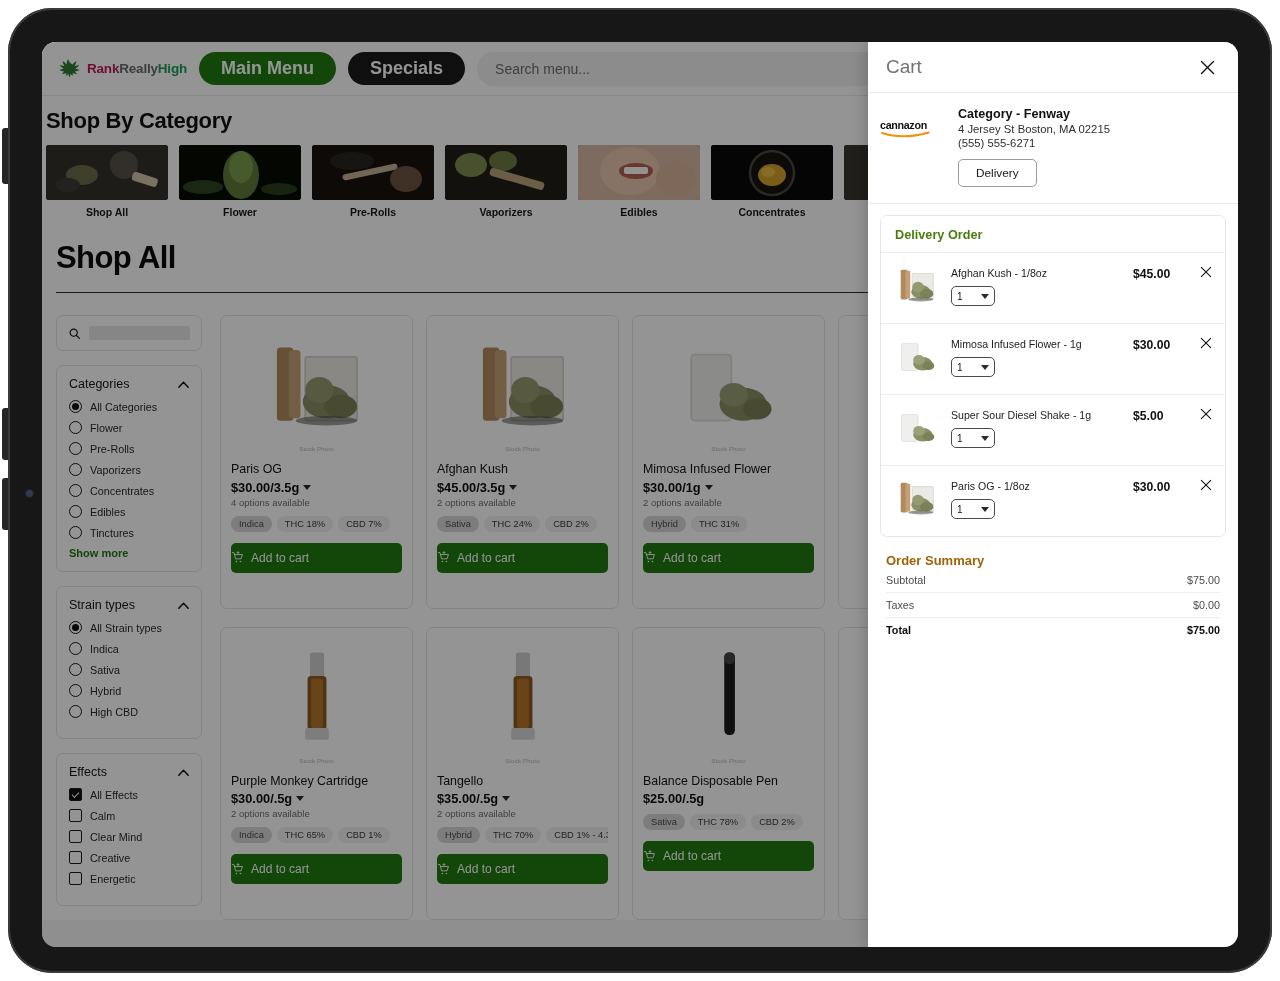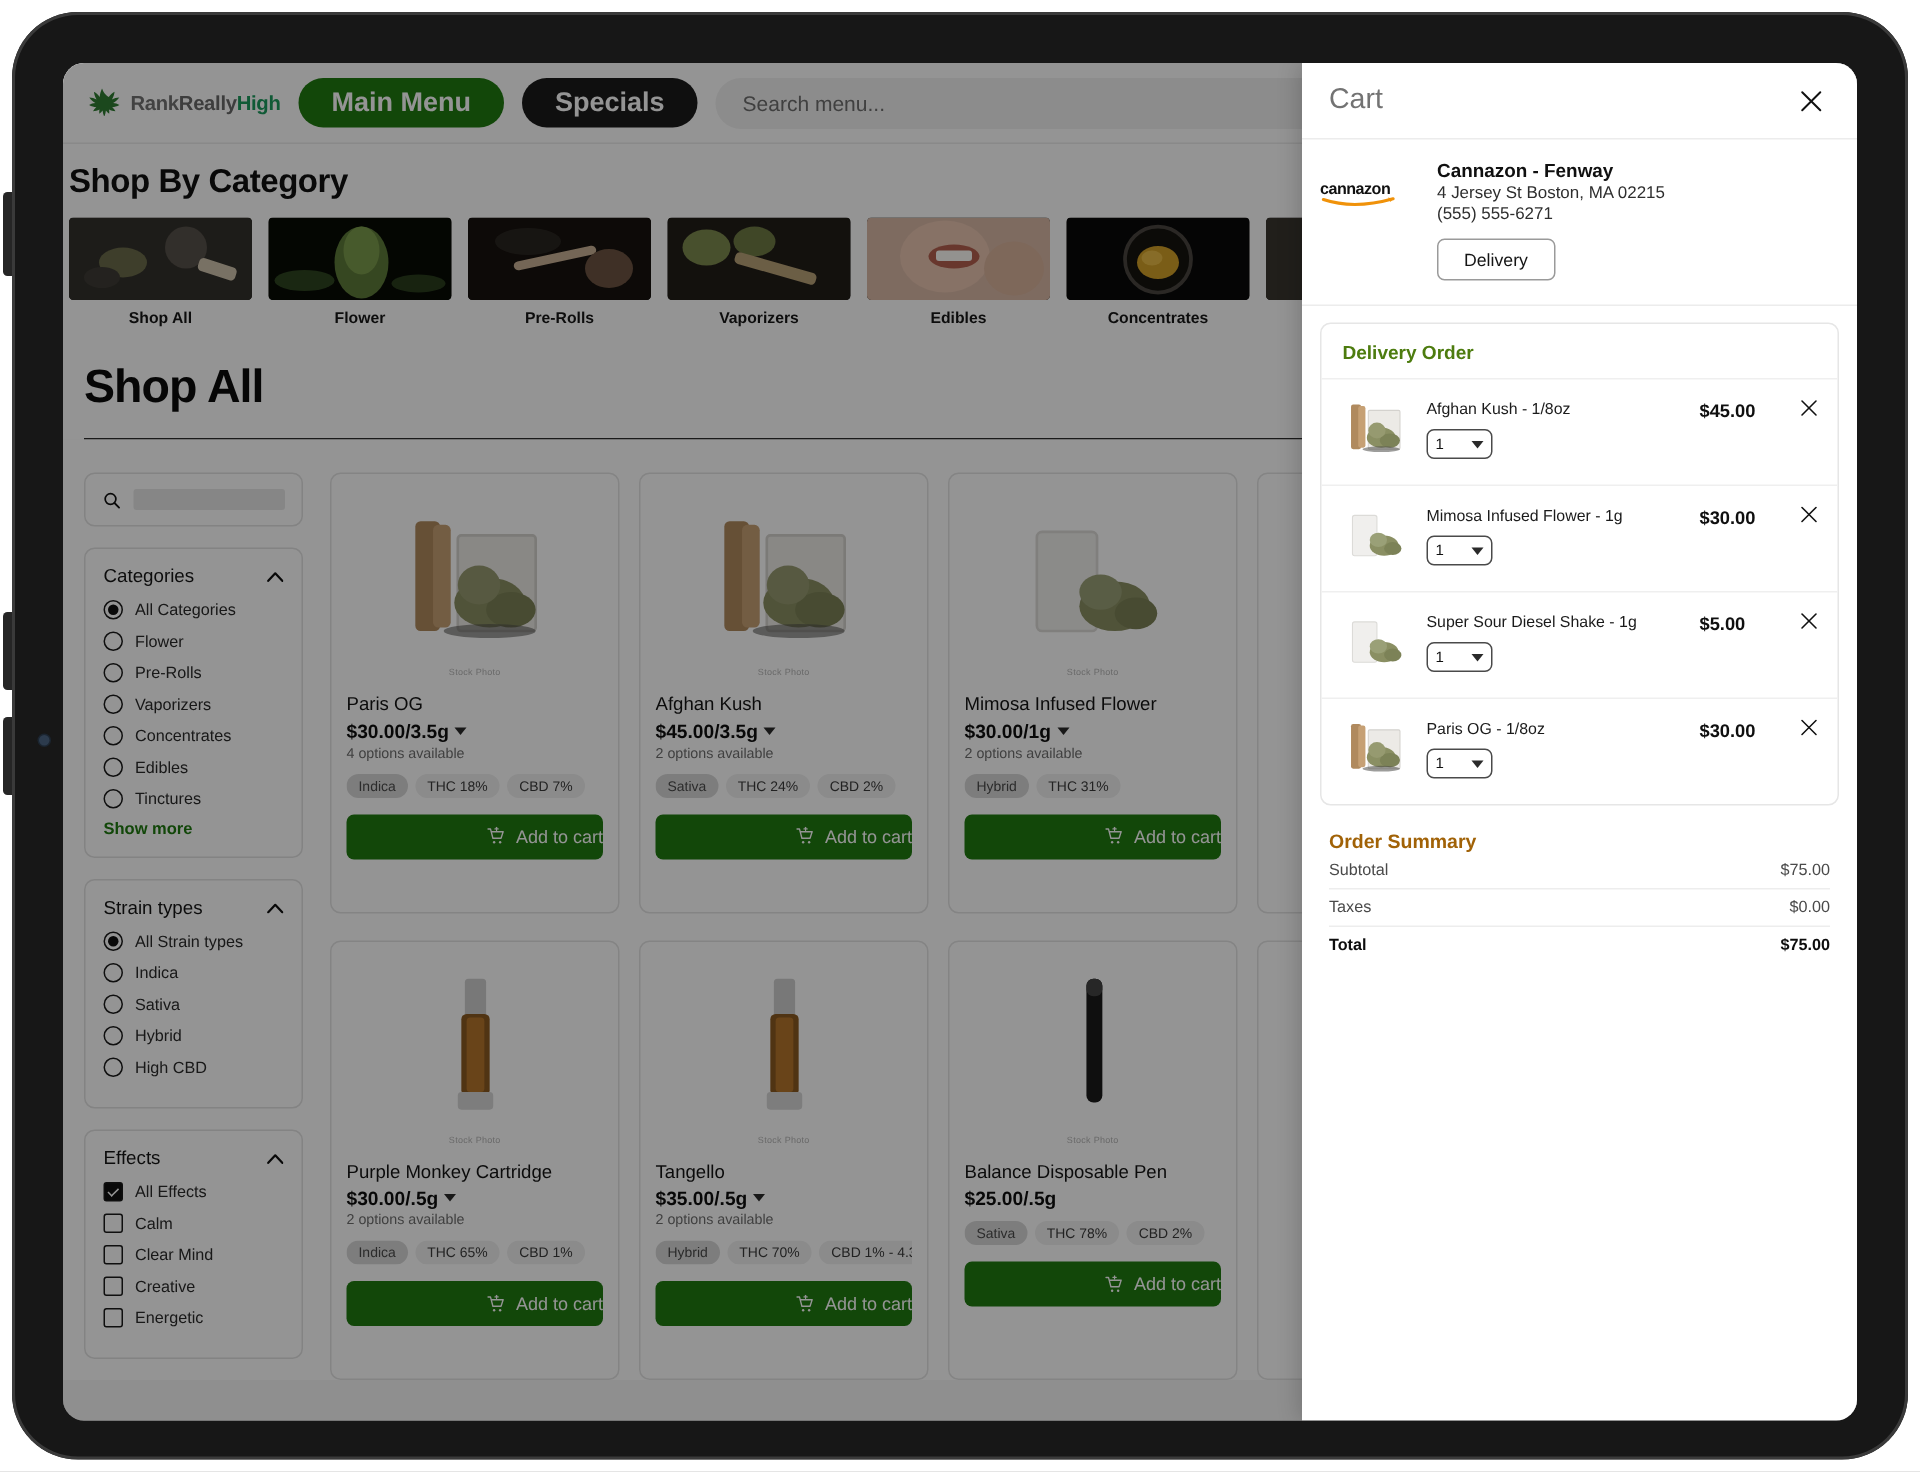--- a/index.html
+++ b/index.html
@@ -60,21 +60,21 @@
   
   #topnav {
     height: 54px; background: #ffffff;
     display: flex; align-items: center;
     padding: 0 14px; gap: 12px;
     border-bottom: 1px solid #ececec;
   }
   #brand { display: flex; align-items: center; gap: 7px; flex: none; }
   #brand .logo-mark { width: 24px; height: 24px; display: block; }
   .brand-text { font-size: 13.5px; font-weight: 700; letter-spacing: -0.2px; }
-  .brand-text .w1 { color: #737373; }
+  .brand-text .w1 { color: #be185d; }
   .brand-text .w2 { color: #6a6a6a; }
   .brand-text .w3 { color: #1d9b5e; }
 
   .pill {
     border-radius: 999px; height: 33px;
     display: inline-flex; align-items: center; justify-content: center;
     padding: 0 22px; font-size: 18px; font-weight: 700;
     color: #ffffff; cursor: pointer; white-space: nowrap;
   }
   #nav-main-menu { background: #1f7a10; }
@@ -205,21 +205,21 @@
   .product-options { font-size: 9.5px; color: #6f6f6f; margin-top: 2px; }
   .tag-row { display: flex; gap: 5px; margin-top: 8px; flex-wrap: nowrap; overflow: hidden; }
   .tag {
     font-size: 9.3px; border-radius: 999px; padding: 3px 8px;
     background: #efefef; color: #3c3c3c; white-space: nowrap;
   }
   .tag.strain { background: #d8d8d8; color: #4a4a4a; }
   .add-to-cart {
     margin-top: 11px; height: 30px; border-radius: 5px;
     background: #1f7a10; color: #fff; font-size: 12px; font-weight: 400;
-    display: flex; align-items: center; justify-content: flex-end; gap: 7px;
+    display: flex; align-items: center; justify-content: flex-start; gap: 7px;
     cursor: pointer;
   }
 
   
   #cart-drawer {
     position: absolute; right: 0; top: 0;
     width: 370px; height: 905px;
     background: #ffffff; z-index: 60;
     display: flex; flex-direction: column;
     box-shadow: -3px 0 14px rgba(0,0,0,0.18);
@@ -740,21 +740,21 @@
 
       <div id="dispensary-block">
         <div id="dispensary-logo">
           <svg viewBox="0 0 120 40" width="68" height="23">
             <text x="0" y="21" font-family="Liberation Sans, sans-serif" font-size="19" font-weight="700" fill="#111" letter-spacing="-0.6">cannazon</text>
             <path d="M4 28 Q40 40 86 27" stroke="#f0920a" stroke-width="3.6" fill="none" stroke-linecap="round"></path>
             <path d="M86 27 l-6 -1.5 l3 5.5 z" fill="#f0920a"></path>
           </svg>
         </div>
         <div>
-          <div id="dispensary-name">Cannazon - Fenway</div>
+          <div id="dispensary-name">Category - Fenway</div>
           <div class="dispensary-line">4 Jersey St Boston, MA 02215</div>
           <div class="dispensary-line">(555) 555-6271</div>
           <div id="delivery-toggle">Delivery</div>
         </div>
       </div>
 
       <div id="cart-items-card">
         <div id="delivery-order-title">Delivery Order</div>
         <div id="cart-items-list">
             <div class="cart-item">

